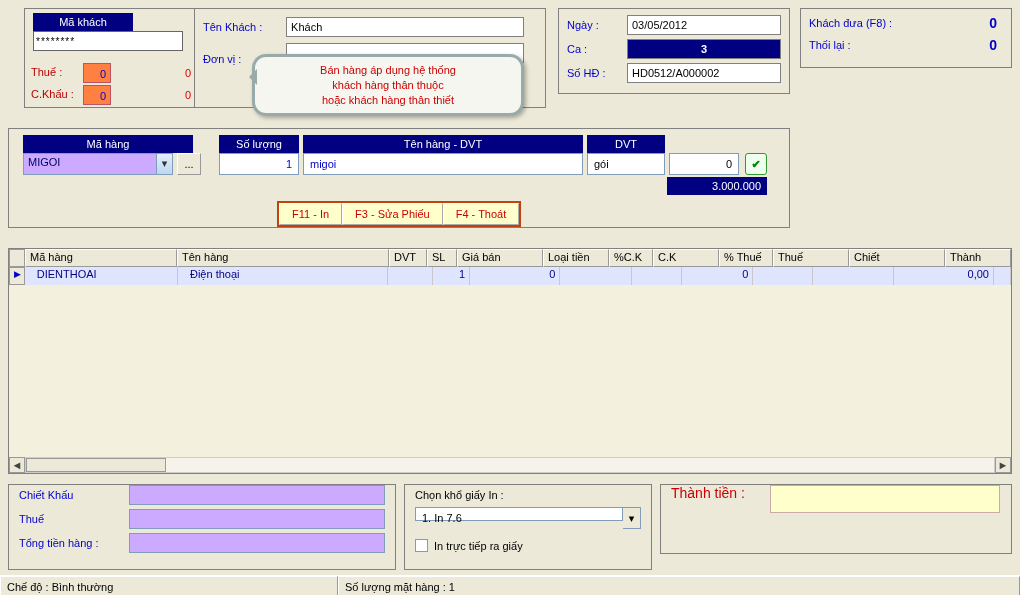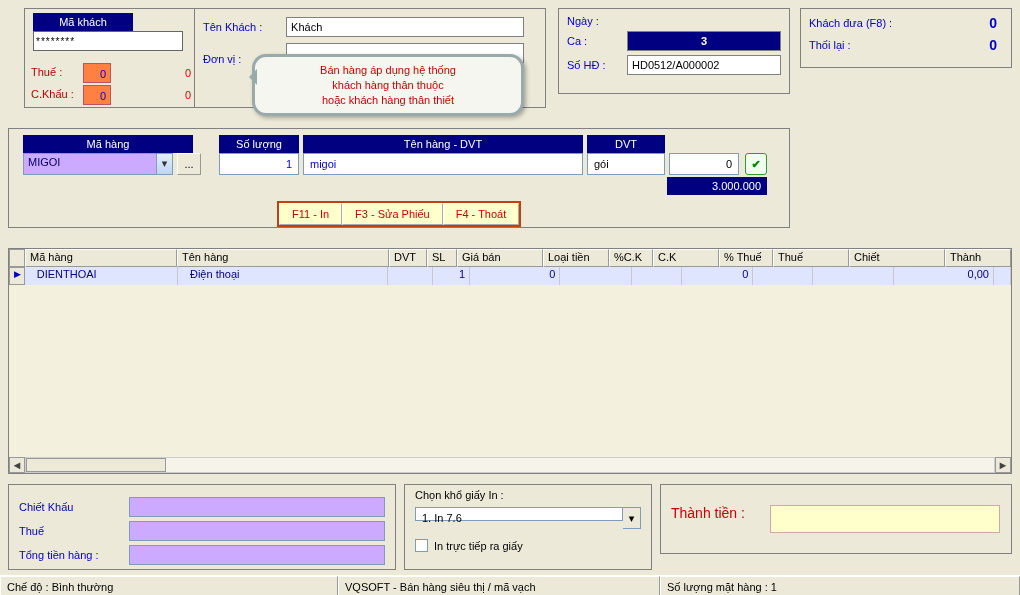--- a/index.html
+++ b/index.html
@@ -60,34 +60,34 @@
 #grid-body { background:#e0e5ff; display:flex; height:18px; }
 .gc { border-right:1px solid #c8c8c8; padding:1px 4px; overflow:hidden; white-space:nowrap; color:#000080;margin-left:8px; }
 .gc.r { text-align:right; }
 .rowhdr { width:16px; background:#ece9d8; border:1px solid #999; text-align:center; color:#00c; font-size:9px; }
 #hscroll { position:absolute; bottom:0; left:0; right:0; height:16px; background:#ece9d8; display:flex; }
 #hscroll .arr { width:16px; height:16px; background:#ece9d8; border:1px solid #999; text-align:center; line-height:14px; color:#444; }
 #hscroll .track { flex:1; background:#f6f4ea; border:1px solid #ccc; position:relative; }
 #hscroll .thumb { position:absolute; left:0; width:140px; height:100%; background:#ece9d8; border:1px solid #999; }
 
 
-#p-bl { left:8px; top:484px; width:388px; height:86px; padding:12px 10px; }
+#p-bl { left:8px; top:484px; width:388px; height:86px; padding:0 10px; }
 #p-bl .r { display:flex; align-items:center; margin-bottom:4px; }
 #p-bl .r .l { width:110px; color:#0000cc; }
 #p-bl .r .v { flex:1; height:20px; background:#caf; border:1px solid #7f9db9; }
 
 #p-bm { left:404px; top:484px; width:248px; height:86px; padding:4px 10px 8px; }
 #p-bm .l1 { color:#000; margin-bottom:6px; }
 #p-bm .sel { display:flex; margin-bottom:10px; }
 #p-bm .sel .box { flex:1; background:#fff; border:1px solid #7f9db9; height:14px; line-height:20px; padding:0 6px; }
 #p-bm .sel .dd { width:18px; background:#ece9d8; border:1px solid #7f9db9; border-left:none; text-align:center; line-height:20px; }
 #p-bm .chk { display:flex; align-items:center; gap:6px; }
 #p-bm .chk .cb { width:13px; height:13px; border:1px solid #7f9db9; background:#fff; }
 
-#p-br { left:660px; top:484px; width:352px; height:70px; padding:20px 10px; }
+#p-br { left:660px; top:484px; width:352px; height:70px; padding:0 10px; }
 #p-br .ll { color:#c00; font-size:14px; display:inline-block; width:96px; vertical-align:top; }
 #p-br .vv { display:inline-block; width:230px; height:28px; background:#ffffcc; border:1px solid #caa; }
 
 
 #statusbar { position:absolute; left:0; bottom:0; width:100%; height:20px; display:flex; background:#ece9d8; border-top:1px solid #fff; }
 #statusbar .cell { border:1px solid #999; border-top-color:#fff; border-left-color:#fff; padding:2px 6px; height:20px; line-height:16px; white-space:nowrap; }
 </style>
 </head>
 <body>
 
@@ -115,20 +115,21 @@
 
 <div id="tooltip">
   <div>Bán hàng áp dụng hệ thống</div>
   <div>khách hàng thân thuộc</div>
   <div>hoặc khách hàng thân thiết</div>
 </div>
 
 <div id="p-tr1" class="panel">
   <div class="r">
       <div class="l">Ngày :</div>
+    <div class="v readonly-box">03/05/2012</div>
     </div>
   <div class="r">
       <div class="l">Ca :</div>
     <div class="v readonly-box ca-box">3</div>
     </div>
   <div class="r">
       <div class="l">Số HĐ :</div>
     <div class="v readonly-box">HD0512/A000002</div>
     </div>
 </div>
@@ -240,15 +241,14 @@
   </div>
 </div>
 
 <div id="p-br" class="panel">
   <span class="ll">Thành tiền :</span>
   <span class="vv"></span>
 </div>
 
 <div id="statusbar">
   <div class="cell" style="width:338px">Chế độ : Bình thường</div>
-  <div class="cell" style="width:322px">VQSOFT - Bán hàng siêu thị / mã vạch</div>
   <div class="cell" style="flex:1">Số lượng mặt hàng : 1</div>
 </div>
 
 </body></html>

